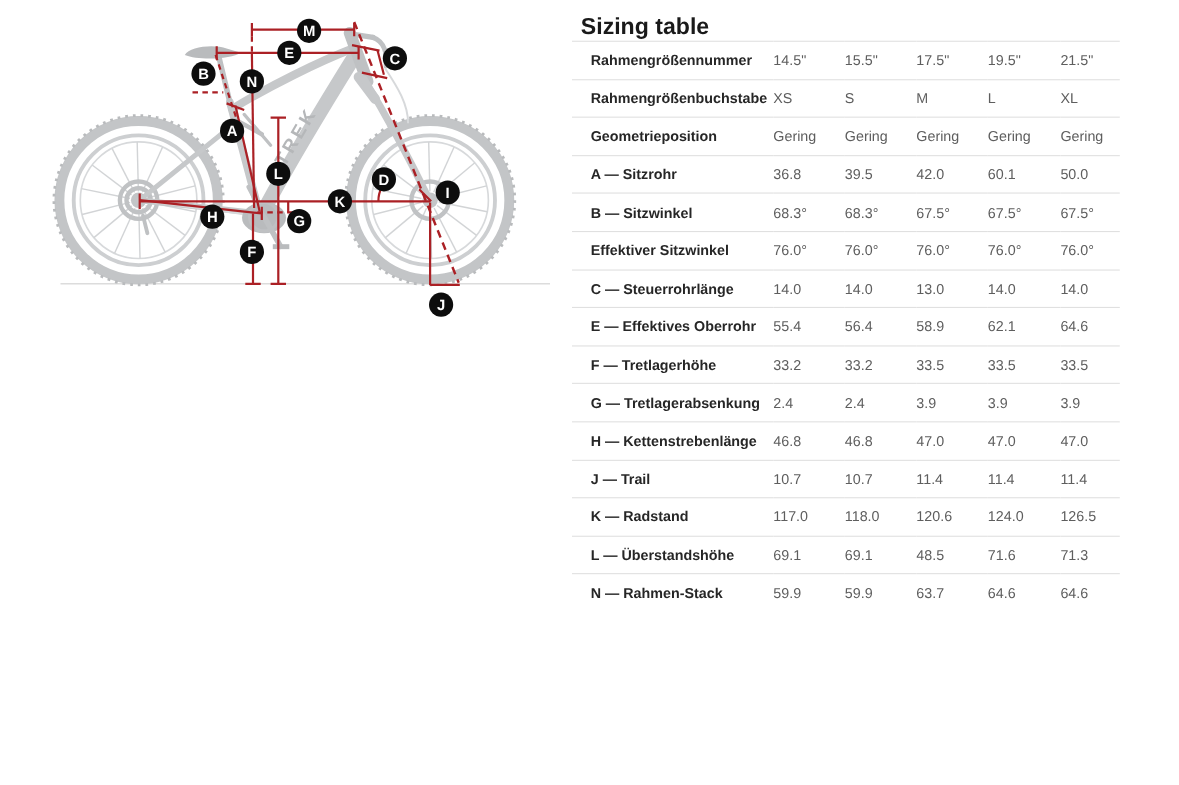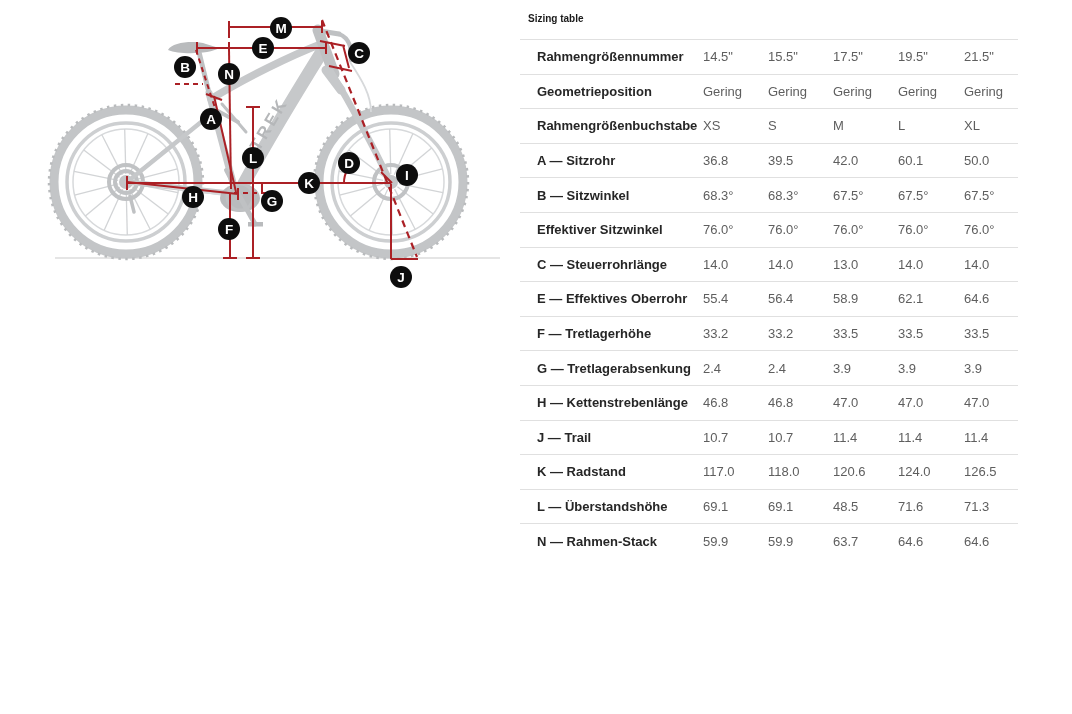--- a/index.html
+++ b/index.html
@@ -22,22 +22,22 @@
   .brand{fill:#b5b7b9;font-weight:bold;font-size:17px;letter-spacing:3px;}
   .meas{stroke:var(--measure-red);stroke-width:2;fill:none;}
   .meas-d1{stroke:var(--measure-red);stroke-width:2;fill:none;stroke-dasharray:5 4;}
   .meas-d2{stroke:var(--measure-red);stroke-width:2.2;fill:none;stroke-dasharray:7 5;}
   .marker-dot{fill:var(--marker-bg);}
   .marker-letter{fill:var(--marker-text);font-size:13.5px;font-weight:bold;
                  text-anchor:middle;font-family:"Liberation Sans",sans-serif;}
 
   
   .panel{position:absolute;left:520px;top:0;width:498px;}
-  .panel-title{padding:13px 0 0 8px;font-size:10px;font-weight:bold;color:#1a1a1a;}
-  table.sizing{border-collapse:collapse;table-layout:fixed;width:498px;margin-top:15px;}
+  .panel-title{padding:13px 0 0 8px;font-size:21px;font-weight:bold;color:#1a1a1a;}
+  table.sizing{border-collapse:collapse;table-layout:fixed;width:498px;}
   table.sizing col.c0{width:183px;} table.sizing col.c1,table.sizing col.c2,
   table.sizing col.c3{width:65px;} table.sizing col.c4{width:66px;}
   table.sizing col.c5{width:54px;}
   table.sizing th,table.sizing td{border-top:1px solid var(--row-divider);
     height:33.6px;padding:0;font-size:13px;text-align:left;vertical-align:middle;
     white-space:nowrap;overflow:hidden;}
   table.sizing th{font-weight:bold;color:var(--label-color);padding-left:17px;}
   table.sizing td{font-weight:normal;color:var(--value-color);}
 </style>
 </head>
@@ -212,36 +212,36 @@
     <tbody>
         <tr>
           <th>Rahmengrößennummer</th>
           <td>14.5"</td>
           <td>15.5"</td>
           <td>17.5"</td>
           <td>19.5"</td>
           <td>21.5"</td>
         </tr>
         <tr>
-          <th>Geometrieposition</th>
-          <td>Gering</td>
-          <td>Gering</td>
-          <td>Gering</td>
-          <td>Gering</td>
-          <td>Gering</td>
-        </tr>
-        <tr>
           <th>Rahmengrößenbuchstabe</th>
           <td>XS</td>
           <td>S</td>
           <td>M</td>
           <td>L</td>
           <td>XL</td>
         </tr>
         <tr>
+          <th>Geometrieposition</th>
+          <td>Gering</td>
+          <td>Gering</td>
+          <td>Gering</td>
+          <td>Gering</td>
+          <td>Gering</td>
+        </tr>
+        <tr>
           <th>A — Sitzrohr</th>
           <td>36.8</td>
           <td>39.5</td>
           <td>42.0</td>
           <td>60.1</td>
           <td>50.0</td>
         </tr>
         <tr>
           <th>B — Sitzwinkel</th>
           <td>68.3°</td>

